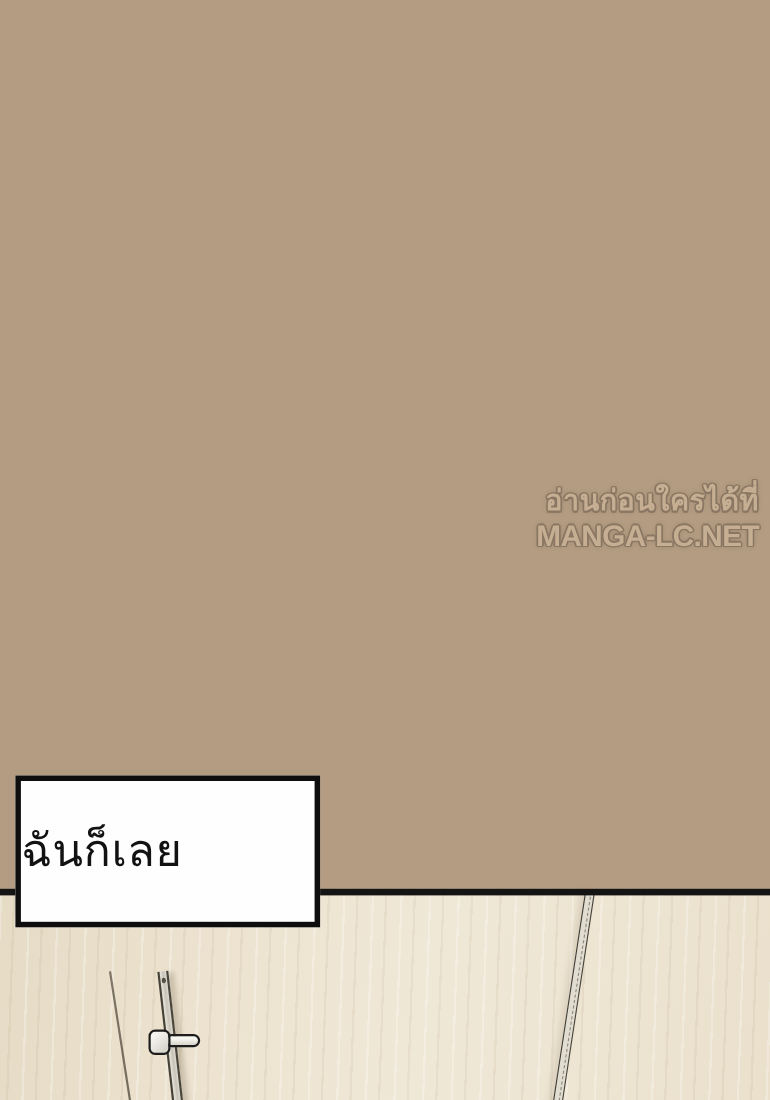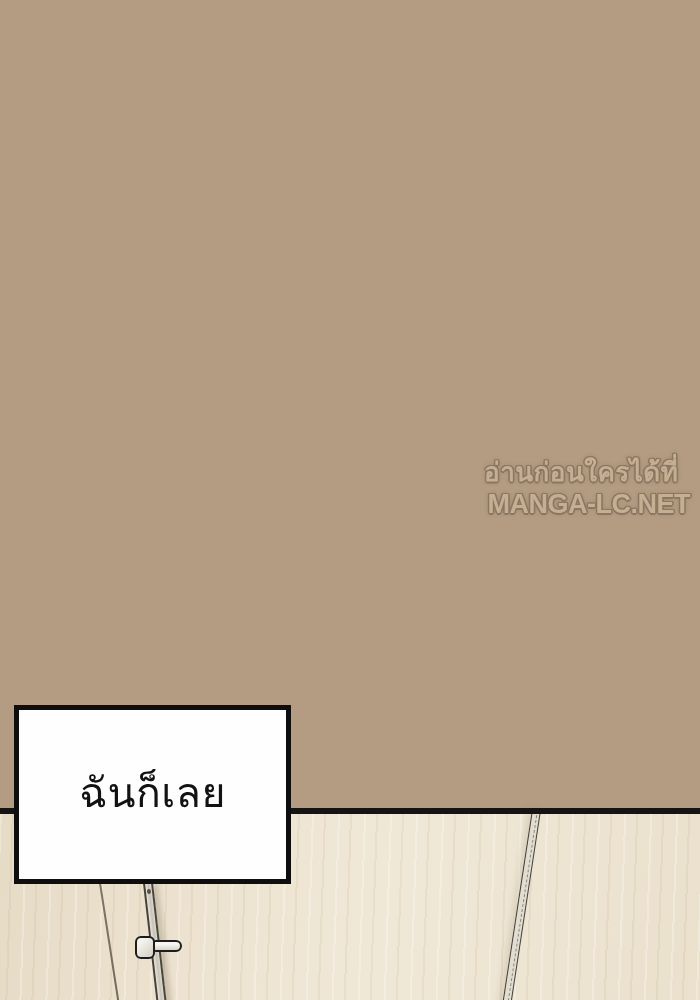--- a/index.html
+++ b/index.html
@@ -22,22 +22,22 @@
     left: 0; top: 0;
     width: 700px; height: 811px;
     background: var(--wall-brown, #b39c82);
     z-index: 1;
   }
 
   
   .watermark {
     position: absolute;
     right: 10px;
-    top: 456px;
-    text-align: center;
+    top: 439px;
+    text-align: right;
     z-index: 2;
     color: var(--wm-fill, #c6ae93);
     filter: blur(0.4px);
     text-shadow:
       -1.5px 0 var(--wm-outline, #8a7763),
        1.5px 0 var(--wm-outline, #8a7763),
        0 -1.5px var(--wm-outline, #8a7763),
        0  1.5px var(--wm-outline, #8a7763),
       -1px -1px var(--wm-outline, #8a7763),
        1px  1px var(--wm-outline, #8a7763),
@@ -152,27 +152,26 @@
     position: absolute;
     left: 50%; top: 0;
     height: 100%;
     border-left: 1.5px dashed #8d887c;
   }
 
   
   .speech-box {
     position: absolute;
     left: 14px; top: 705px;
-    width: 277px; height: 179px;
+    width: 277px; height: 138px;
     border: 5px solid var(--box-border, #0e0e0e);
     background: var(--box-fill, #fefefe);
     box-sizing: border-box;
     display: flex;
     align-items: center;
-    justify-content: center;
     z-index: 5;
   }
   .speech-text {
     font-size: 41px;
     color: #121212;
     letter-spacing: 0.5px;
     padding-bottom: 4px;
   }
 </style>
 </head>

